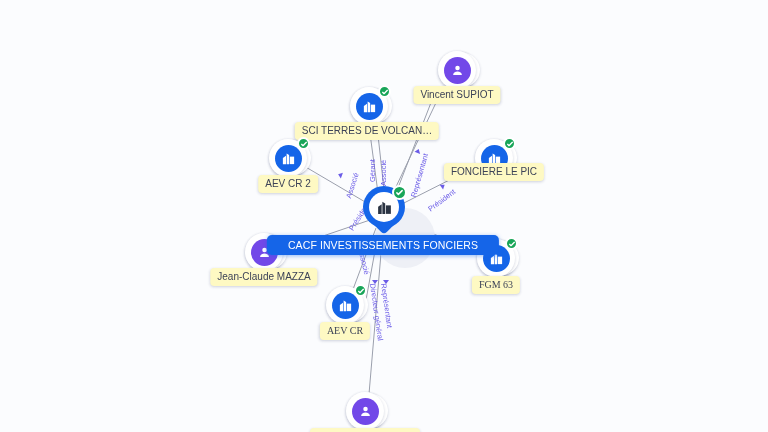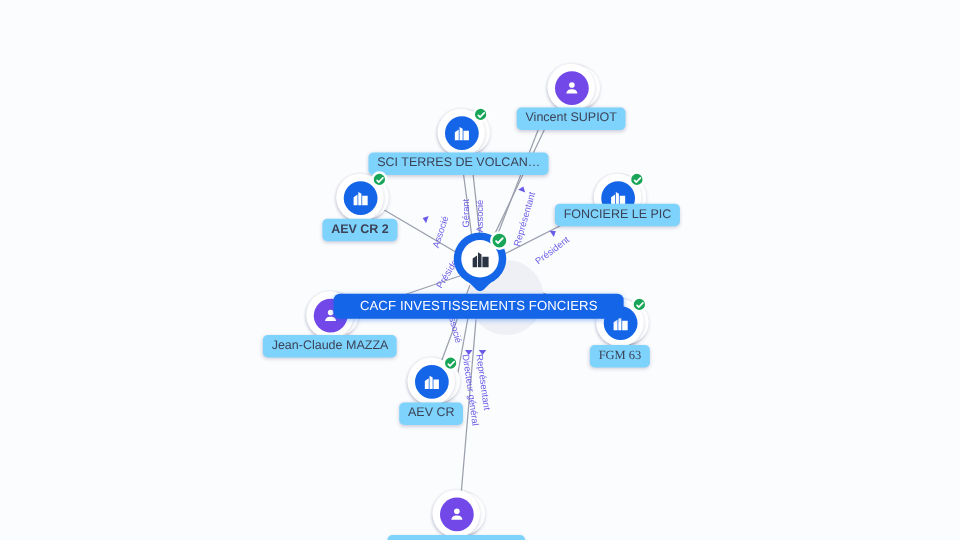--- a/index.html
+++ b/index.html
@@ -139,21 +139,21 @@
     display: flex;
     align-items: center;
     justify-content: center;
   }
 
   
   .label {
     position: absolute;
     transform: translateX(-50%);
     white-space: nowrap;
-    background: #7dd3fc;
+    background: #fef9c3;
     color: #3c4257;
     font-size: 10px;
     line-height: 12px;
     padding: 3px 7px;
     border-radius: 4px;
     box-shadow: 0 1px 3px rgba(30,40,90,0.20);
   }
   .label.primary {
     background: #1565e8;
     color: #ffffff;
@@ -284,21 +284,21 @@
             <path d="M14 21V9h7v12h-7z"></path>
           </svg>
       </div>
       <div class="badge">
         <svg width="8" height="8" viewBox="0 0 24 24" fill="none" stroke="#ffffff" stroke-width="4" stroke-linecap="round" stroke-linejoin="round">
             <path d="M5 13l4 4 10-10"></path>
           </svg>
       </div>
     </div>
   </div>
-  <div class="label" style="left:288px; top:175px;font-weight:bold;">AEV CR 2</div>
+  <div class="label" style="left:288px; top:175px;">AEV CR 2</div>
 
   <div class="node" style="left:494px; top:158px;">
     <div class="stack s1"></div>
     <div class="stack s2"></div>
     <div class="stack s3"></div>
     <div class="disc">
       <div class="inner company">
         <svg width="15" height="15" viewBox="0 0 24 24" fill="#ffffff">
             <path d="M3 21V11l5-3.5V21H3z"></path>
             <path d="M9 21V4l4 2.5V21H9z"></path>
@@ -362,21 +362,21 @@
             <path d="M14 21V9h7v12h-7z"></path>
           </svg>
       </div>
       <div class="badge">
         <svg width="8" height="8" viewBox="0 0 24 24" fill="none" stroke="#ffffff" stroke-width="4" stroke-linecap="round" stroke-linejoin="round">
             <path d="M5 13l4 4 10-10"></path>
           </svg>
       </div>
     </div>
   </div>
-  <div class="label" style="left:345px; top:322px;">AEV CR</div>
+  <div class="label" style="left:345px; top:322px;font-family:Liberation Serif, serif;">AEV CR</div>
 
   <div class="node" style="left:365px; top:411px;">
     <div class="stack s1"></div>
     <div class="stack s2"></div>
     <div class="stack s3"></div>
     <div class="disc">
       <div class="inner person">
         <svg width="15" height="15" viewBox="0 0 24 24" fill="#ffffff">
             <circle cx="12" cy="8" r="3.6"></circle>
             <path d="M5 19c0-3.7 3.1-5.6 7-5.6s7 1.9 7 5.6z"></path>

